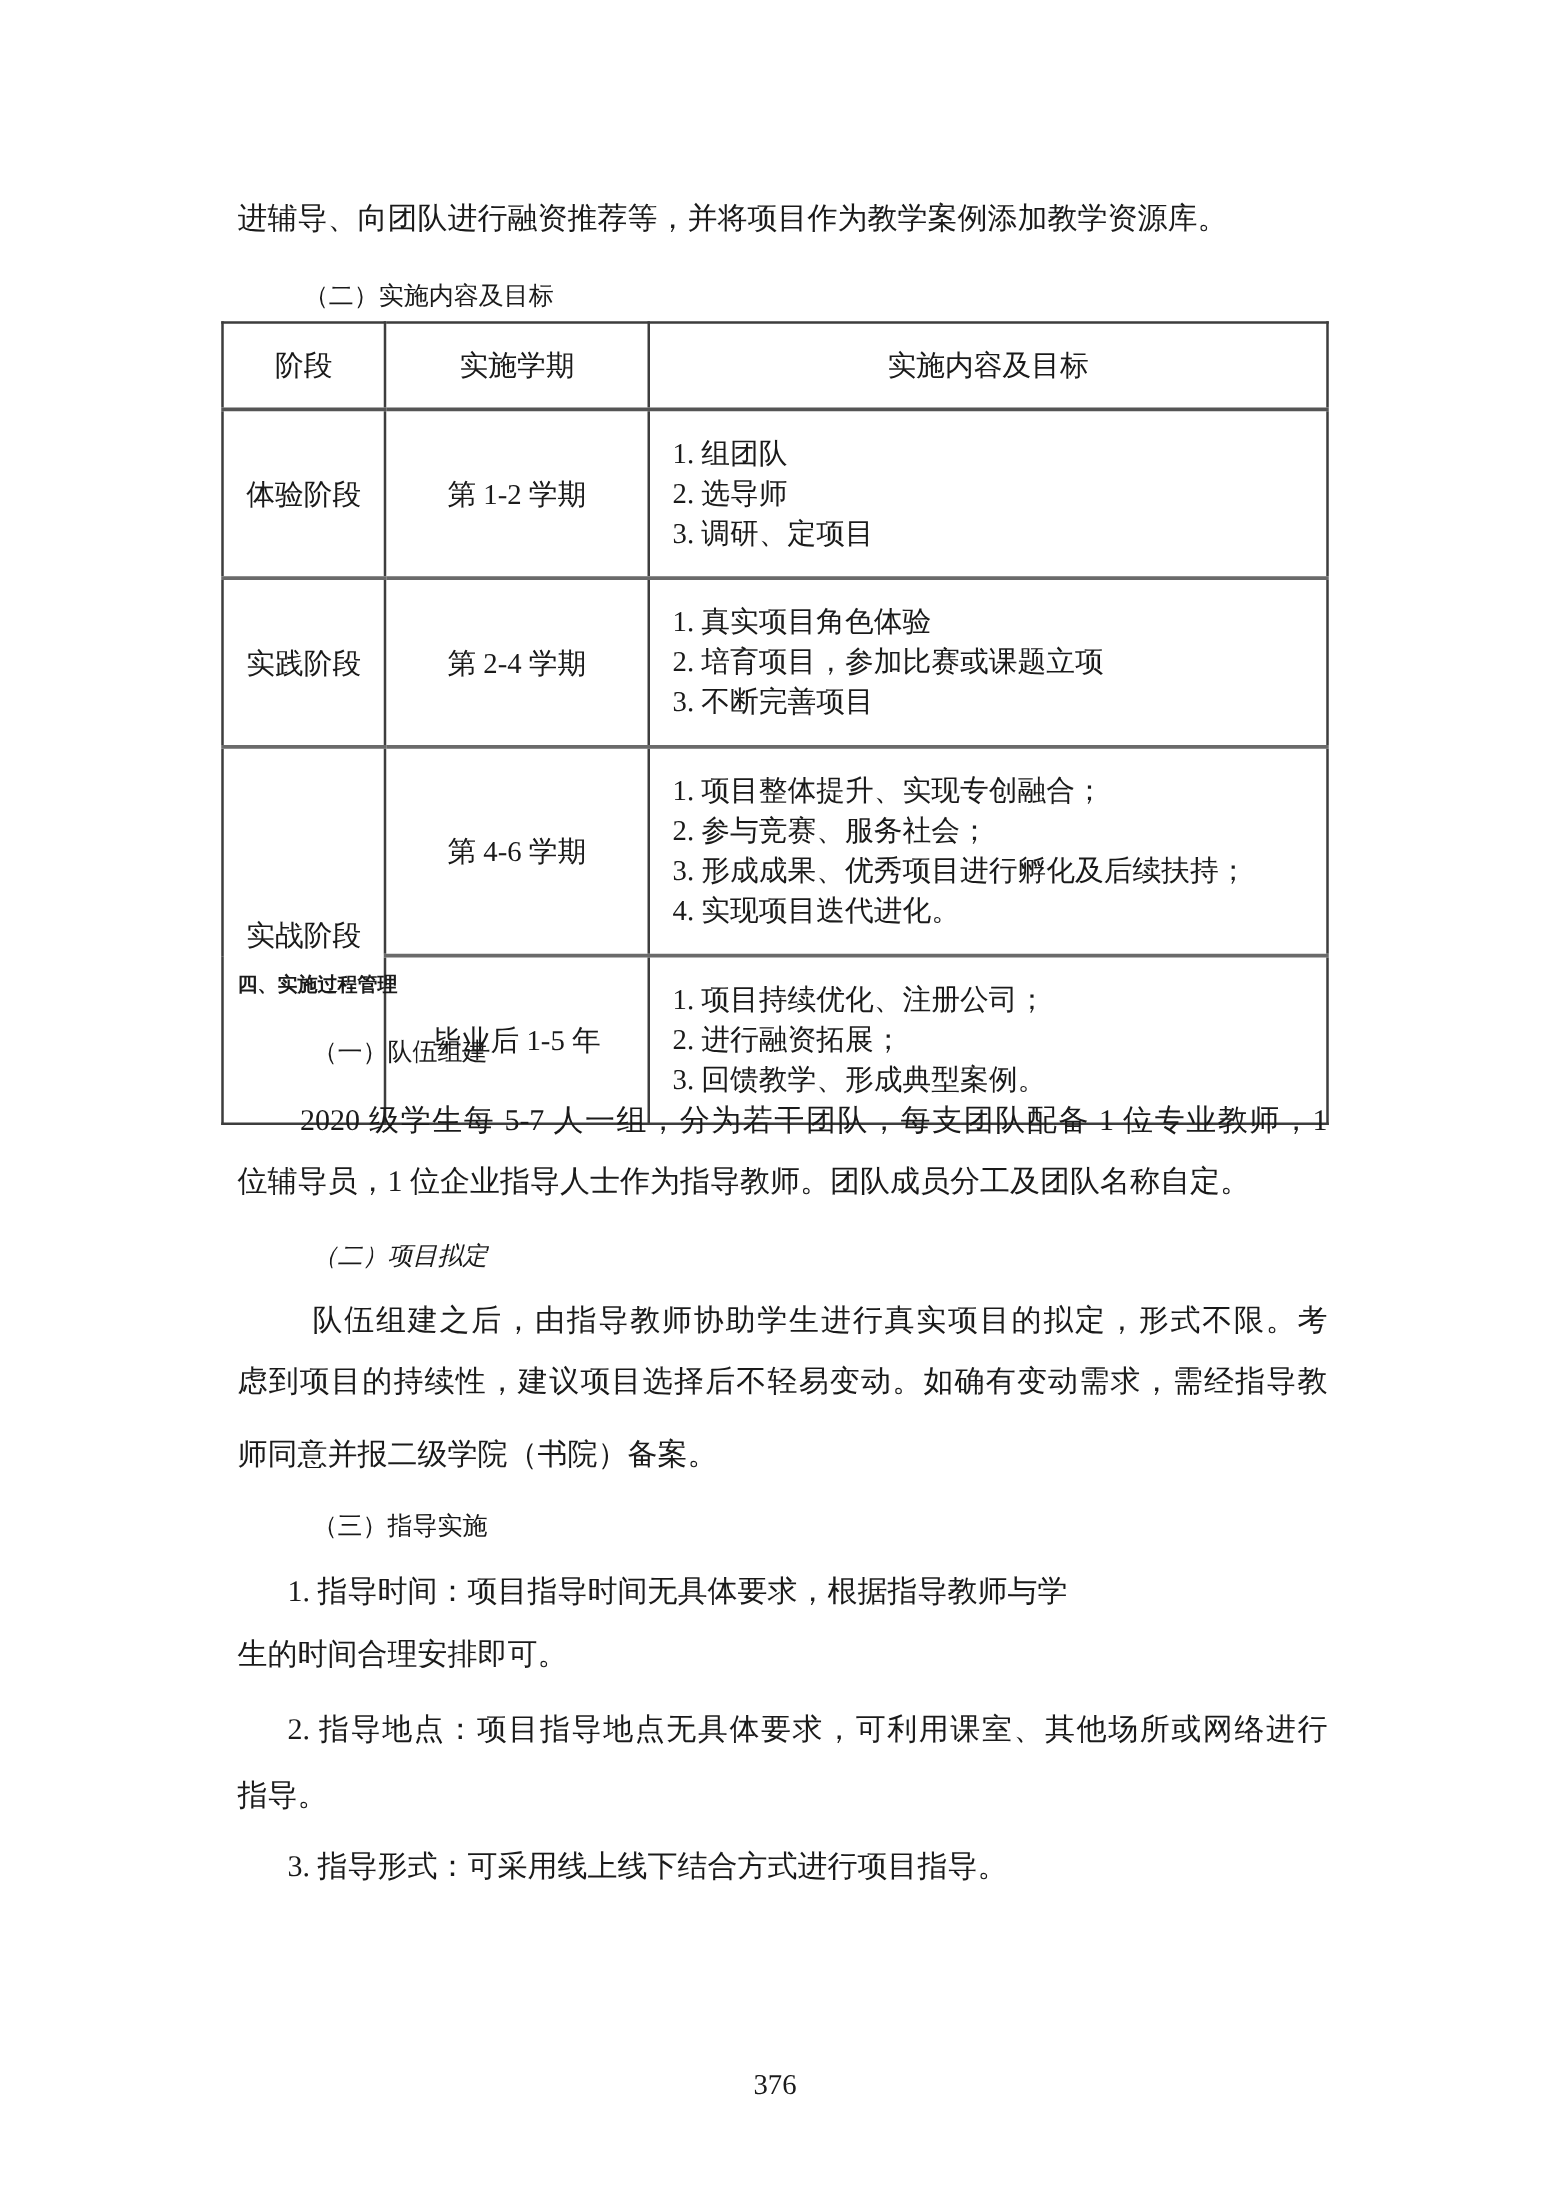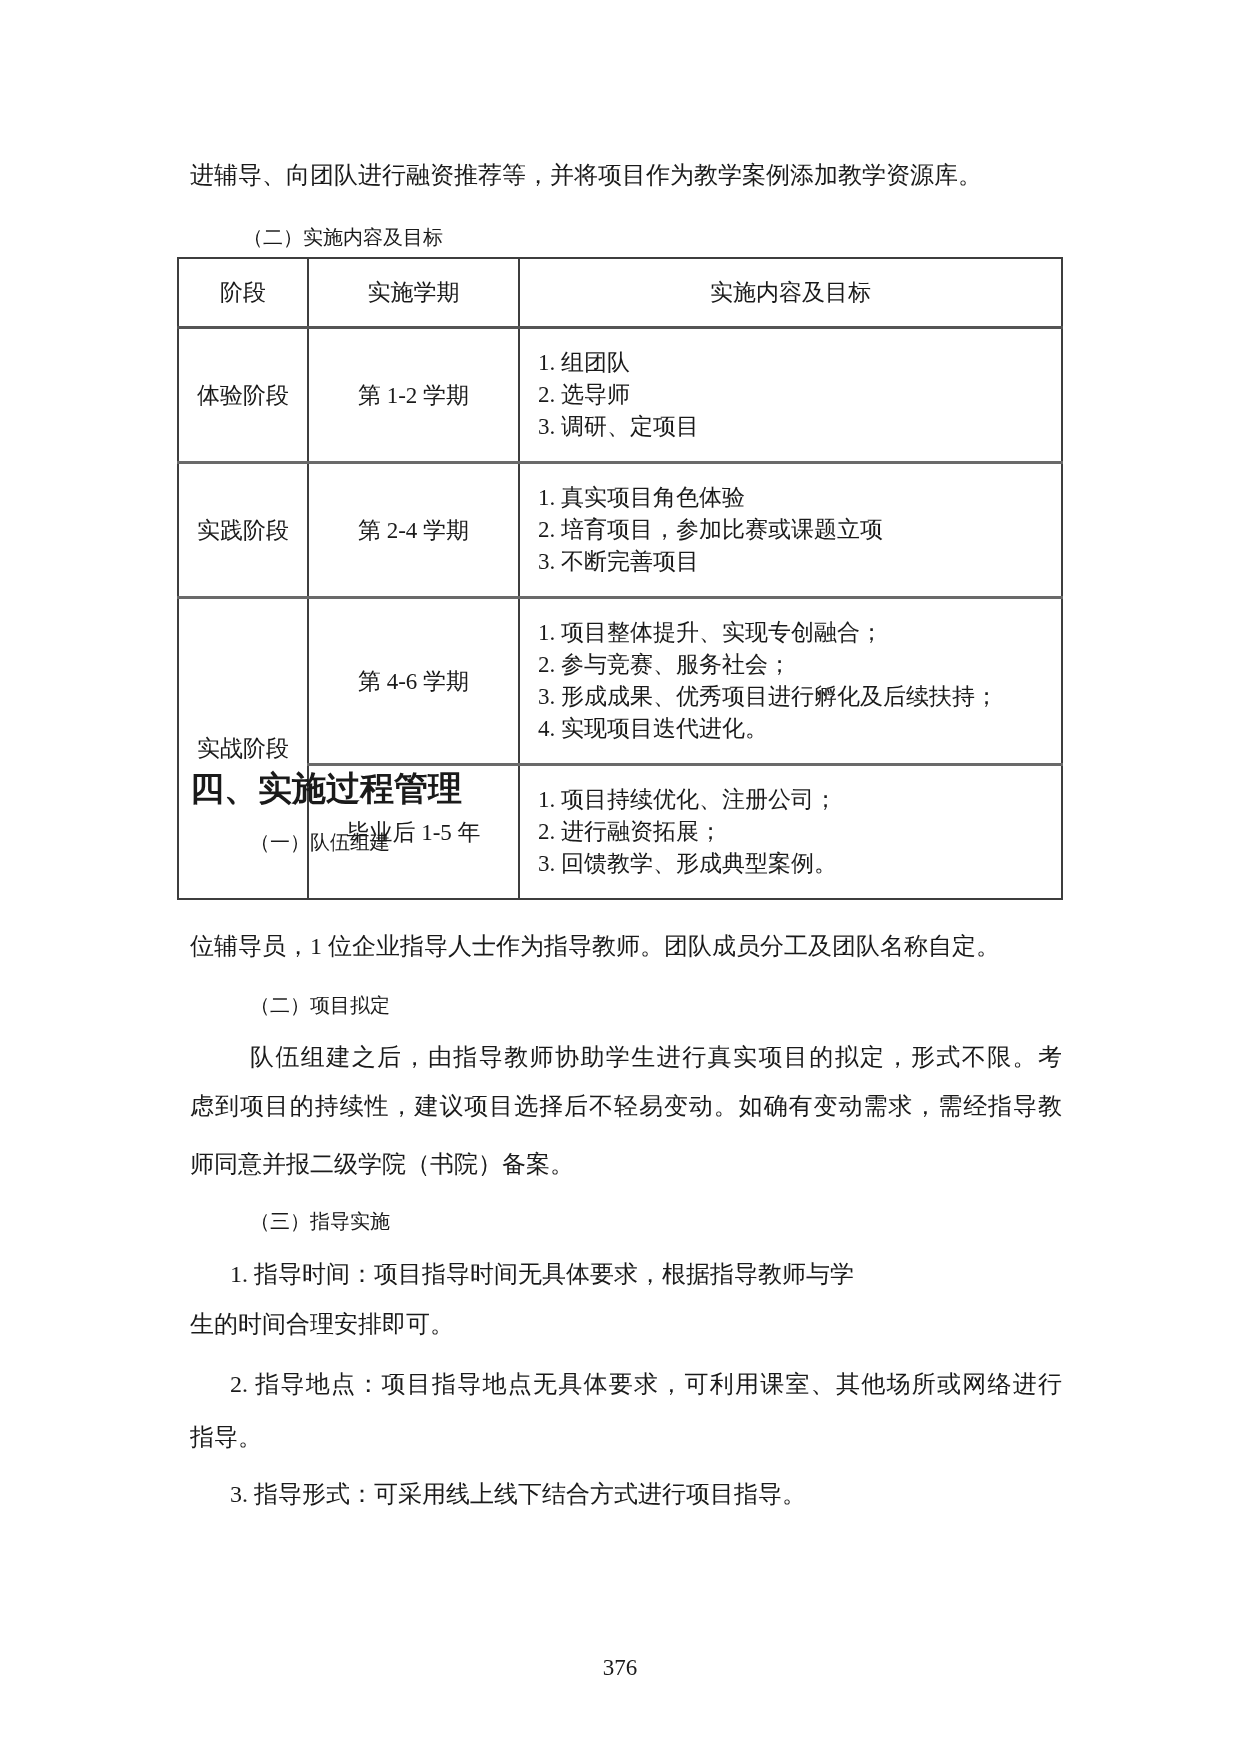--- a/index.html
+++ b/index.html
@@ -28,21 +28,21 @@
     text-align: justify;
     text-align-last: justify;
     width: 872px;
   }
   .sub-heading {
     font-size: 20px;
     line-height: 34px;
     white-space: nowrap;
   }
   .main-heading {
-    font-size: 34px;
+    font-size: 16px;
     font-weight: bold;
     line-height: 34px;
     white-space: nowrap;
   }
   table.stage-table {
     border-collapse: collapse;
     table-layout: fixed;
     width: 884px;
     font-size: 23px;
     color: #1a1a1a;
@@ -132,23 +132,24 @@
           <div class="cell-item">3. 回馈教学、形成典型案例。</div>
         </td>
       </tr>
     </tbody>
       </table>
   </div>
 
   <div class="abs main-heading" style="top:772px; left:190px;">四、实施过程管理</div>
 
   <div class="abs sub-heading" style="top:825px; left:250px;">（一）队伍组建</div>
+  <div class="abs body-line fill-line" style="top:880px; left:190px; text-indent:50px;">2020 级学生每 5-7 人一组，分为若干团队，每支团队配备 1 位专业教师，1</div>
   <div class="abs body-line" style="top:929px; left:190px;">位辅导员，1 位企业指导人士作为指导教师。团队成员分工及团队名称自定。</div>
 
-  <div class="abs sub-heading" style="top:988px; left:250px;">（二）项目拟定</div>
+  <div class="abs sub-heading" style="top:988px; left:250px;font-style:italic;">（二）项目拟定</div>
   <div class="abs body-line fill-line" style="top:1089px; left:190px;">虑到项目的持续性，建议项目选择后不轻易变动。如确有变动需求，需经指导教</div>
   <div class="abs body-line fill-line" style="top:1040px; left:190px; text-indent:60px;">队伍组建之后，由指导教师协助学生进行真实项目的拟定，形式不限。考</div>
   <div class="abs body-line" style="top:1147px; left:190px;">师同意并报二级学院（书院）备案。</div>
 
   <div class="abs sub-heading" style="top:1204px; left:250px;">（三）指导实施</div>
   <div class="abs body-line" style="top:1257px; left:230px;">1. 指导时间：项目指导时间无具体要求，根据指导教师与学</div>
   <div class="abs body-line" style="top:1307px; left:190px;">生的时间合理安排即可。</div>
   <div class="abs body-line fill-line" style="top:1367px; left:190px; text-indent:40px;">2. 指导地点：项目指导地点无具体要求，可利用课室、其他场所或网络进行</div>
   <div class="abs body-line" style="top:1420px; left:190px;text-align:right;">指导。</div>
   <div class="abs body-line" style="top:1477px; left:230px;">3. 指导形式：可采用线上线下结合方式进行项目指导。</div>

